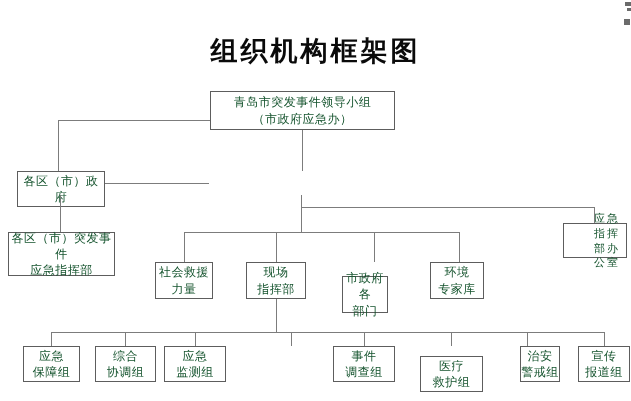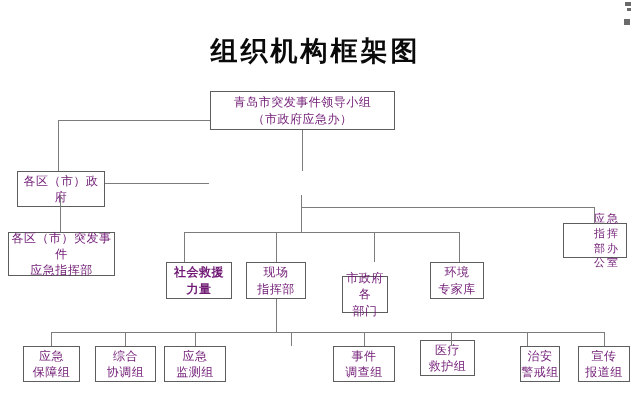--- a/index.html
+++ b/index.html
@@ -14,21 +14,21 @@
     position:absolute;left:0;right:0;top:33px;
     text-align:center;
     font-size:27px;font-weight:bold;color:#0a0a0a;
     letter-spacing:3px;
   }
   .box{
     position:absolute;box-sizing:border-box;
     border:1px solid #5d5d5d;background:#ffffff;
     display:flex;align-items:center;justify-content:center;
     text-align:center;white-space:pre-line;
-    font-size:12px;line-height:1.35;color:#701a75;
+    font-size:12px;line-height:1.35;color:#14532d;
     letter-spacing:0.5px;
   }
   .box.sp{letter-spacing:2px;padding-left:24px;}
   .hline,.vline{position:absolute;background:#7c7c7c;}
   .hline{height:1px;}
   .vline{width:1px;}
   .artifact{position:absolute;background:#3a3a3a;opacity:0.75;}
 </style>
 </head>
 <body>
@@ -42,21 +42,21 @@
 
   <div class="box" style="left:17px;top:171px;width:88px;height:36px;">各区（市）政府</div>
 
 
   <div class="box" style="left:8px;top:232px;width:107px;height:44px;">各区（市）突发事件
 应急指挥部</div>
 
   <div class="box sp" style="left:563px;top:223px;width:64px;height:35px;font-size:11px;">应急指挥
 部办公室</div>
 
-  <div class="box" style="left:166px;top:262px;width:66px;height:37px;font-weight:bold;">社会救援
+  <div class="box" style="left:155px;top:262px;width:58px;height:37px;">社会救援
 力量</div>
 
   <div class="box" style="left:246px;top:262px;width:60px;height:37px;">现场
 指挥部</div>
 
   <div class="box" style="left:342px;top:276px;width:46px;height:37px;">市政府各
 部门</div>
 
   <div class="box" style="left:430px;top:262px;width:54px;height:37px;">环境
 专家库</div>
@@ -67,21 +67,21 @@
   <div class="box" style="left:95px;top:346px;width:61px;height:36px;">综合
 协调组</div>
 
   <div class="box" style="left:164px;top:346px;width:62px;height:36px;">应急
 监测组</div>
 
 
   <div class="box" style="left:333px;top:346px;width:62px;height:36px;">事件
 调查组</div>
 
-  <div class="box" style="left:420px;top:340px;width:55px;height:36px;">医疗
+  <div class="box" style="left:420px;top:356px;width:63px;height:36px;">医疗
 救护组</div>
 
   <div class="box" style="left:520px;top:346px;width:40px;height:36px;font-family:Liberation Serif, serif;">治安
 警戒组</div>
 
   <div class="box" style="left:578px;top:346px;width:52px;height:36px;">宣传
 报道组</div>
 
   <div class="vline" style="left:302px;top:130px;height:41px;"></div>
   <div class="hline" style="left:58px;top:120px;width:152px;"></div>

